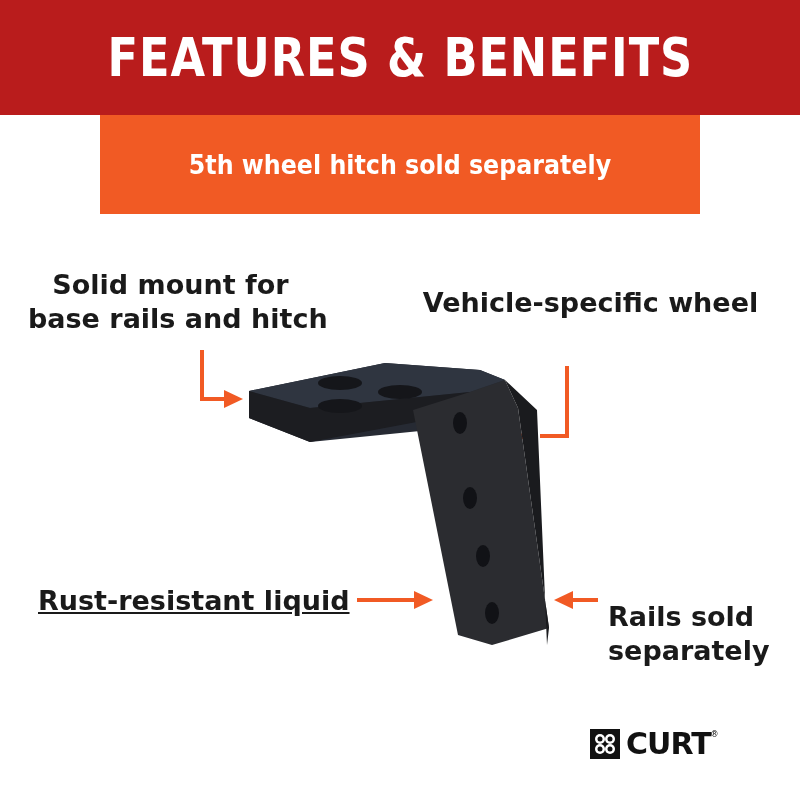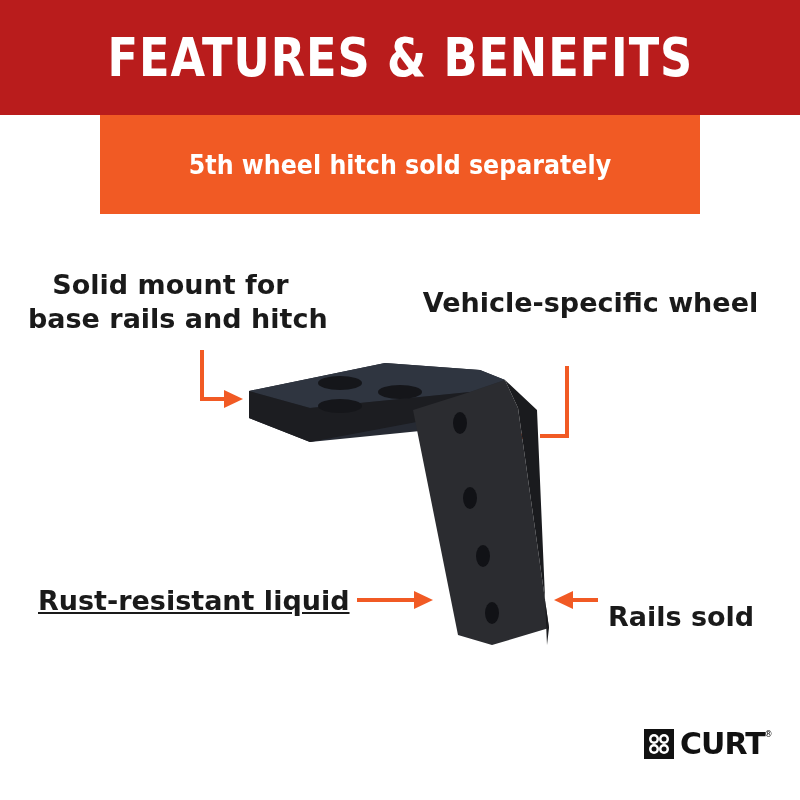--- a/index.html
+++ b/index.html
@@ -10,21 +10,21 @@
   .header h1{margin:0;color:#ffffff;font-family:"DejaVu Sans Condensed","DejaVu Sans",sans-serif;
           font-weight:bold;font-size:54px;letter-spacing:1px;transform:scaleX(0.92);}
   .banner{position:absolute;left:100px;top:115px;width:600px;height:99px;background:#f15a24;
           display:flex;align-items:center;justify-content:center;}
   .banner span{color:#ffffff;font-weight:bold;font-size:27px;transform:scaleX(0.88);white-space:nowrap;}
   .label{position:absolute;color:#1a1a1a;font-weight:bold;font-size:27px;line-height:34px;
          white-space:nowrap;transform-origin:center;}
   .label .l{display:block;}
   .sup{font-size:12px;vertical-align:super;}
   svg{position:absolute;left:0;top:0;}
-  .logo{position:absolute;left:644px;top:726px;display:flex;align-items:center;}
+  .logo{position:absolute;left:590px;top:726px;display:flex;align-items:center;}
   .logo .word{font-family:"DejaVu Sans",sans-serif;font-weight:900;font-size:30px;color:#111;letter-spacing:-1px;margin-left:6px;}
 </style>
 </head>
 <body>
 
 <div class="header">
   <h1>FEATURES &amp; BENEFITS</h1>
 </div>
 
 <div class="banner">
@@ -39,20 +39,21 @@
 <div class="label" style="left:418px;top:286px;text-align:center;width:345px;">
   <span class="l">Vehicle-specific wheel</span>
 </div>
 
 <div class="label" style="left:38px;top:584px;text-align:left;width:308px;text-decoration:underline;">
   <span class="l">Rust-resistant liquid</span>
 </div>
 
 <div class="label" style="left:600px;top:600px;width:165px;margin-left:8px;">
   <span class="l">Rails sold</span>
+  <span class="l">separately</span>
 </div>
 
 <svg width="800" height="800">
 
   <g fill="none" stroke="#f15a24" stroke-width="4">
     <polyline points="202,350 202,399 228,399"></polyline>
     <polyline points="567,366 567,436 540,436"></polyline>
     <line x1="357" y1="600" x2="416" y2="600"></line>
     <line x1="598" y1="600" x2="570" y2="600"></line>
   </g>

